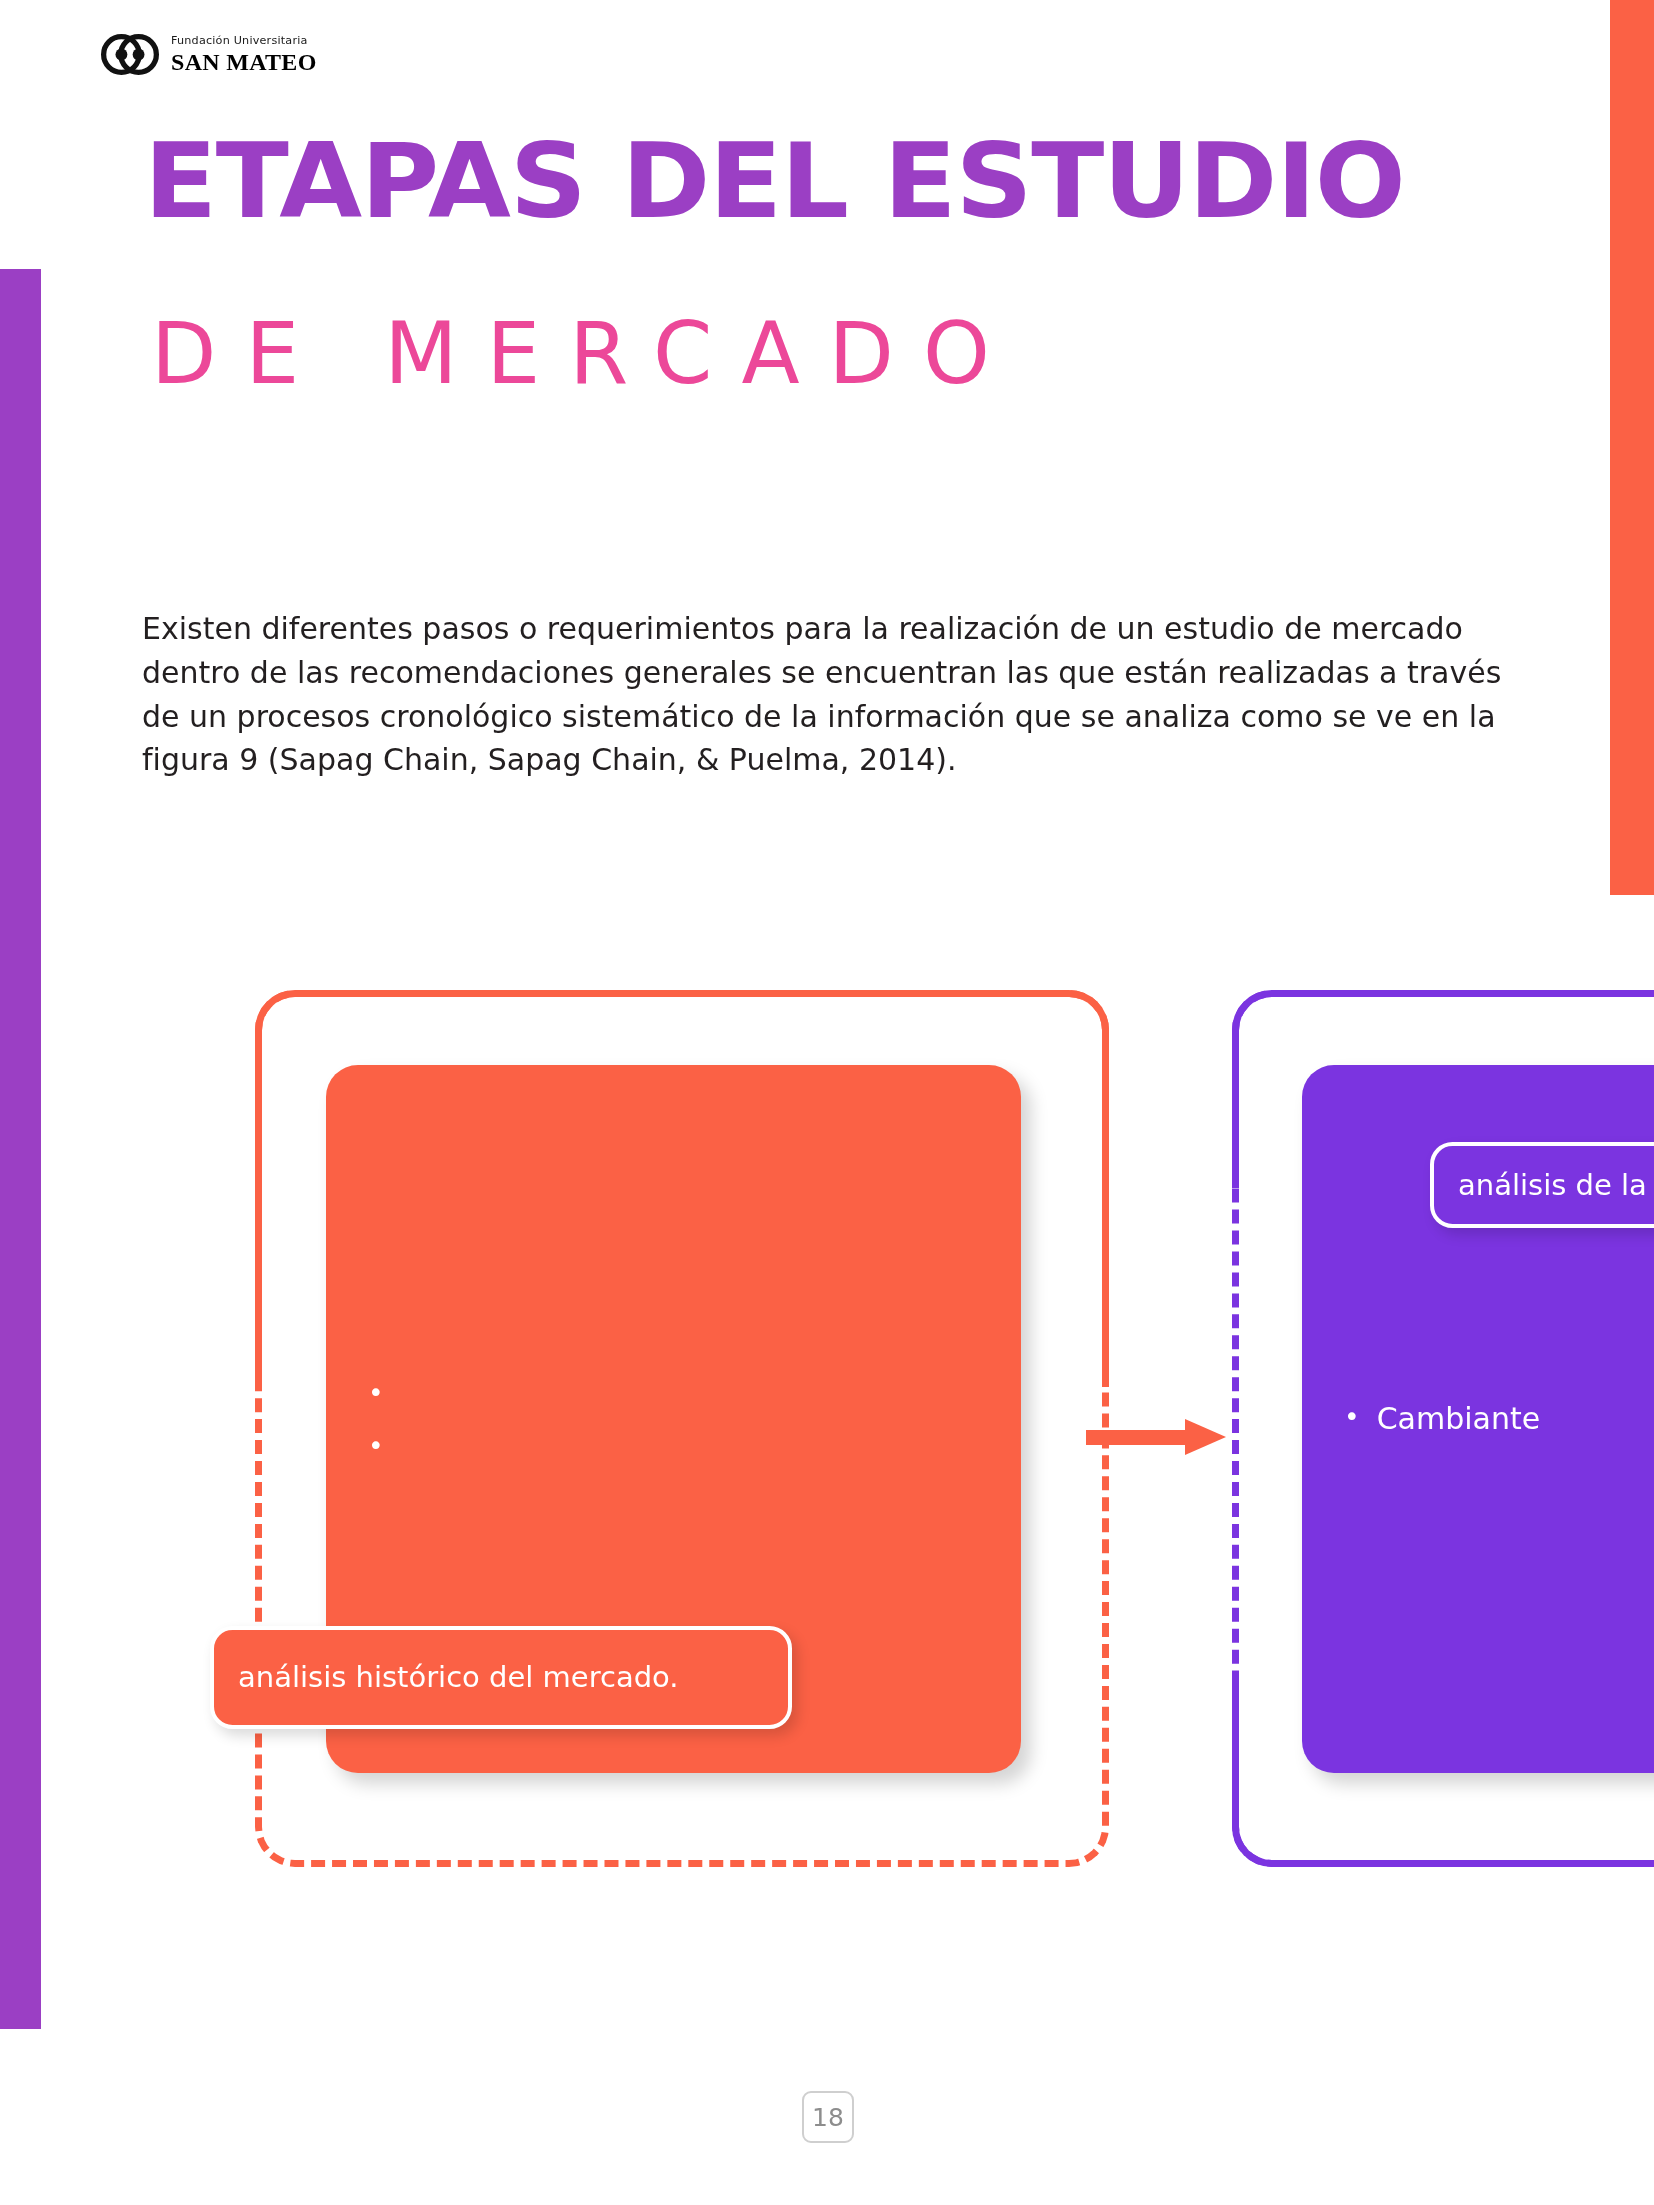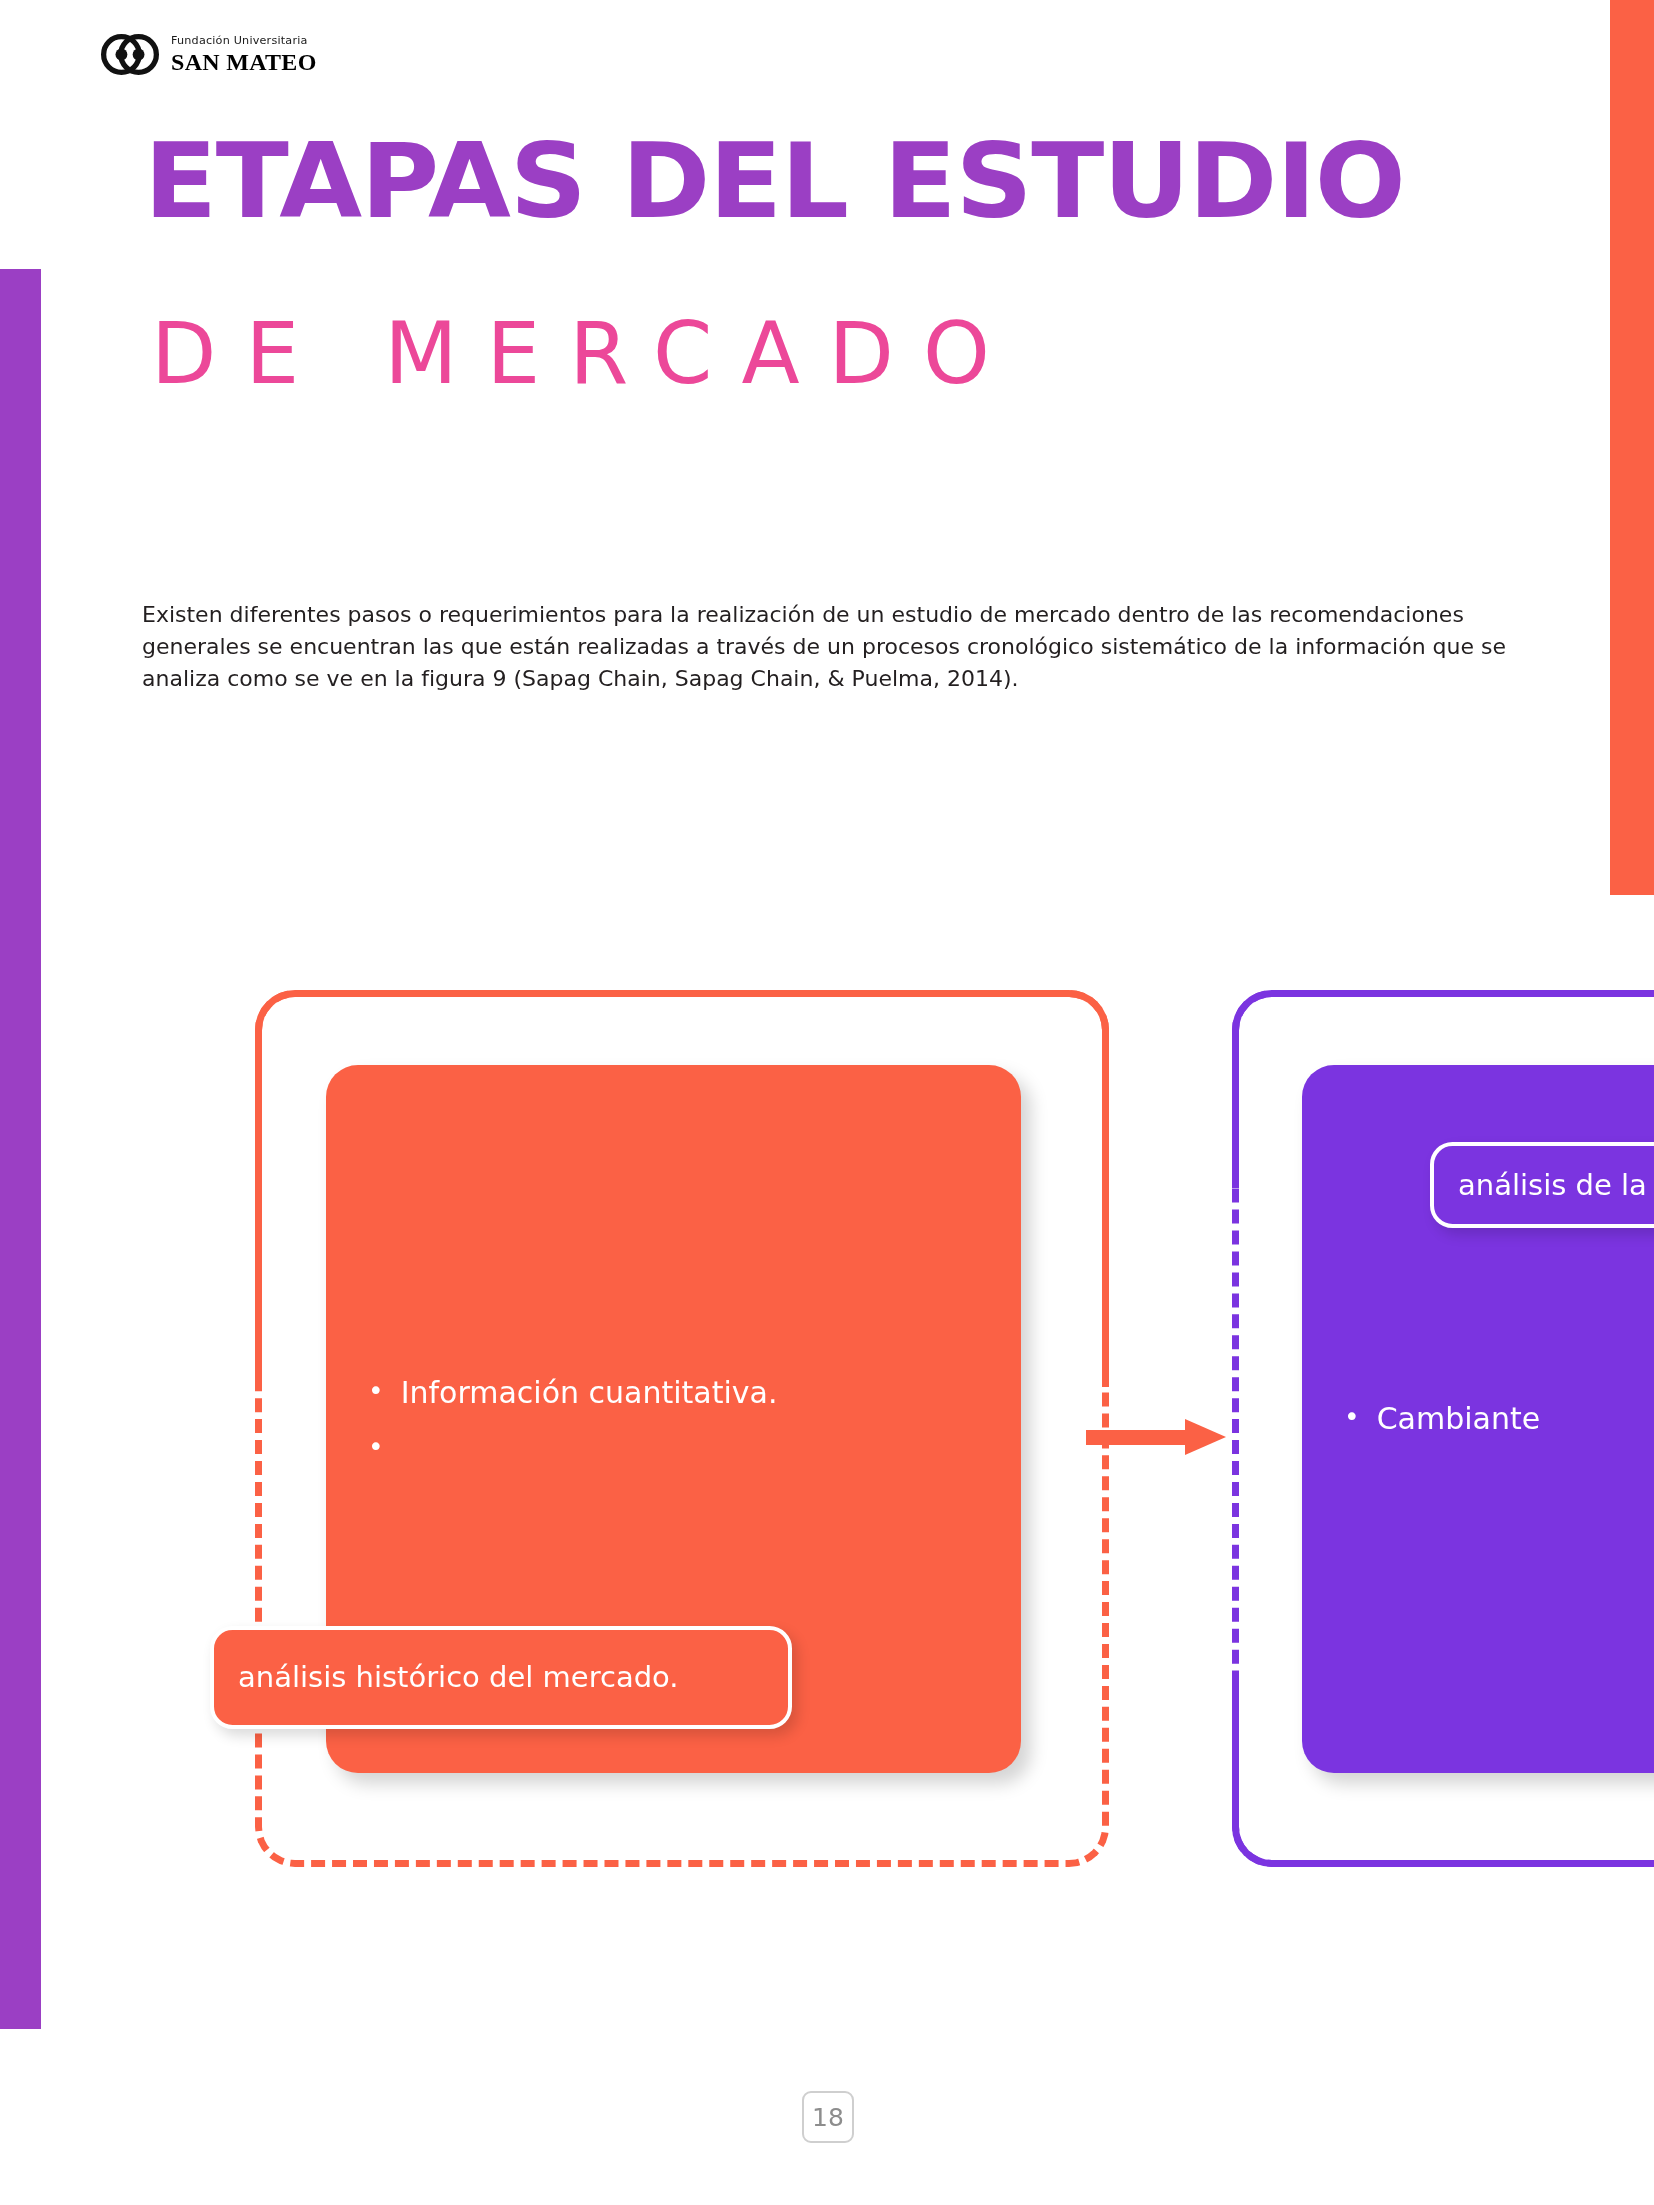--- a/index.html
+++ b/index.html
@@ -98,21 +98,21 @@
     white-space: nowrap;
   }
 
   
   .paragraph {
     position: absolute;
     left: 142px;
     top: 577px;
     width: 1373px;
     font-family: "DejaVu Sans", sans-serif;
-    font-size: 22px;
+    font-size: 30px;
     line-height: 1.46;
     color: #231f20;
   }
 
   
   .diagram {
     position: absolute;
     left: 0;
     top: 946px;
     width: 1654px;
@@ -355,21 +355,20 @@
   <div class="solid-cap orange"></div>
 
   <div class="dash-frame purple"></div>
   <div class="solid-cap purple-top"></div>
   <div class="solid-cap purple-bottom"></div>
 
   <div class="card orange">
     <div class="card-list">
       <div class="bullet-row">
         <span class="bullet-dot">•</span>
-        <span>Información cuantitativa.</span>
       </div>
       <div class="bullet-row">
         <span class="bullet-dot">•</span>
       </div>
     </div>
   </div>
 
   <div class="chip orange">
     <span>análisis histórico del mercado.</span>
   </div>

